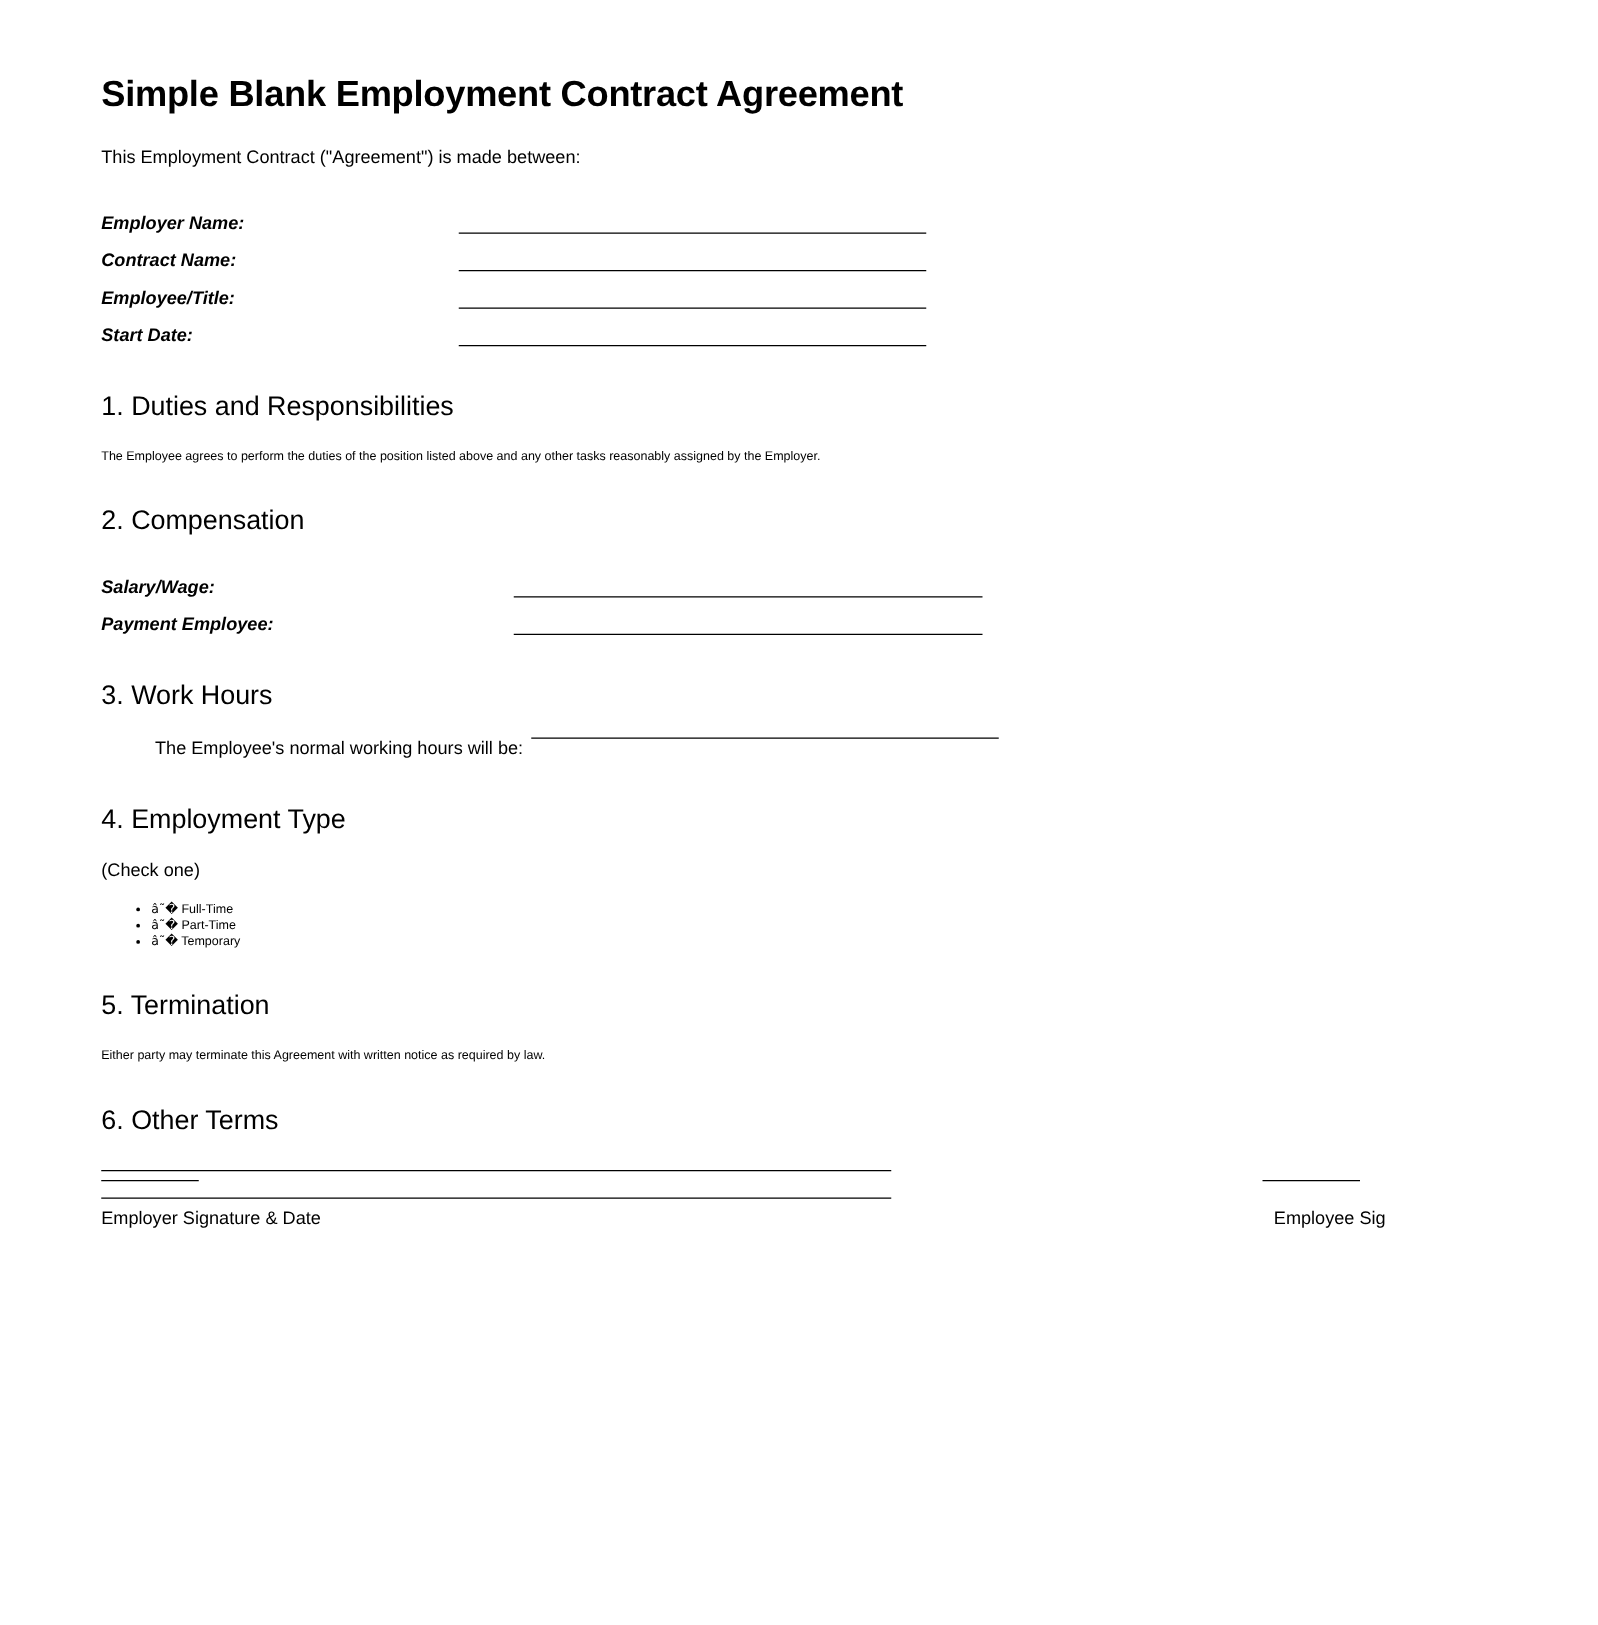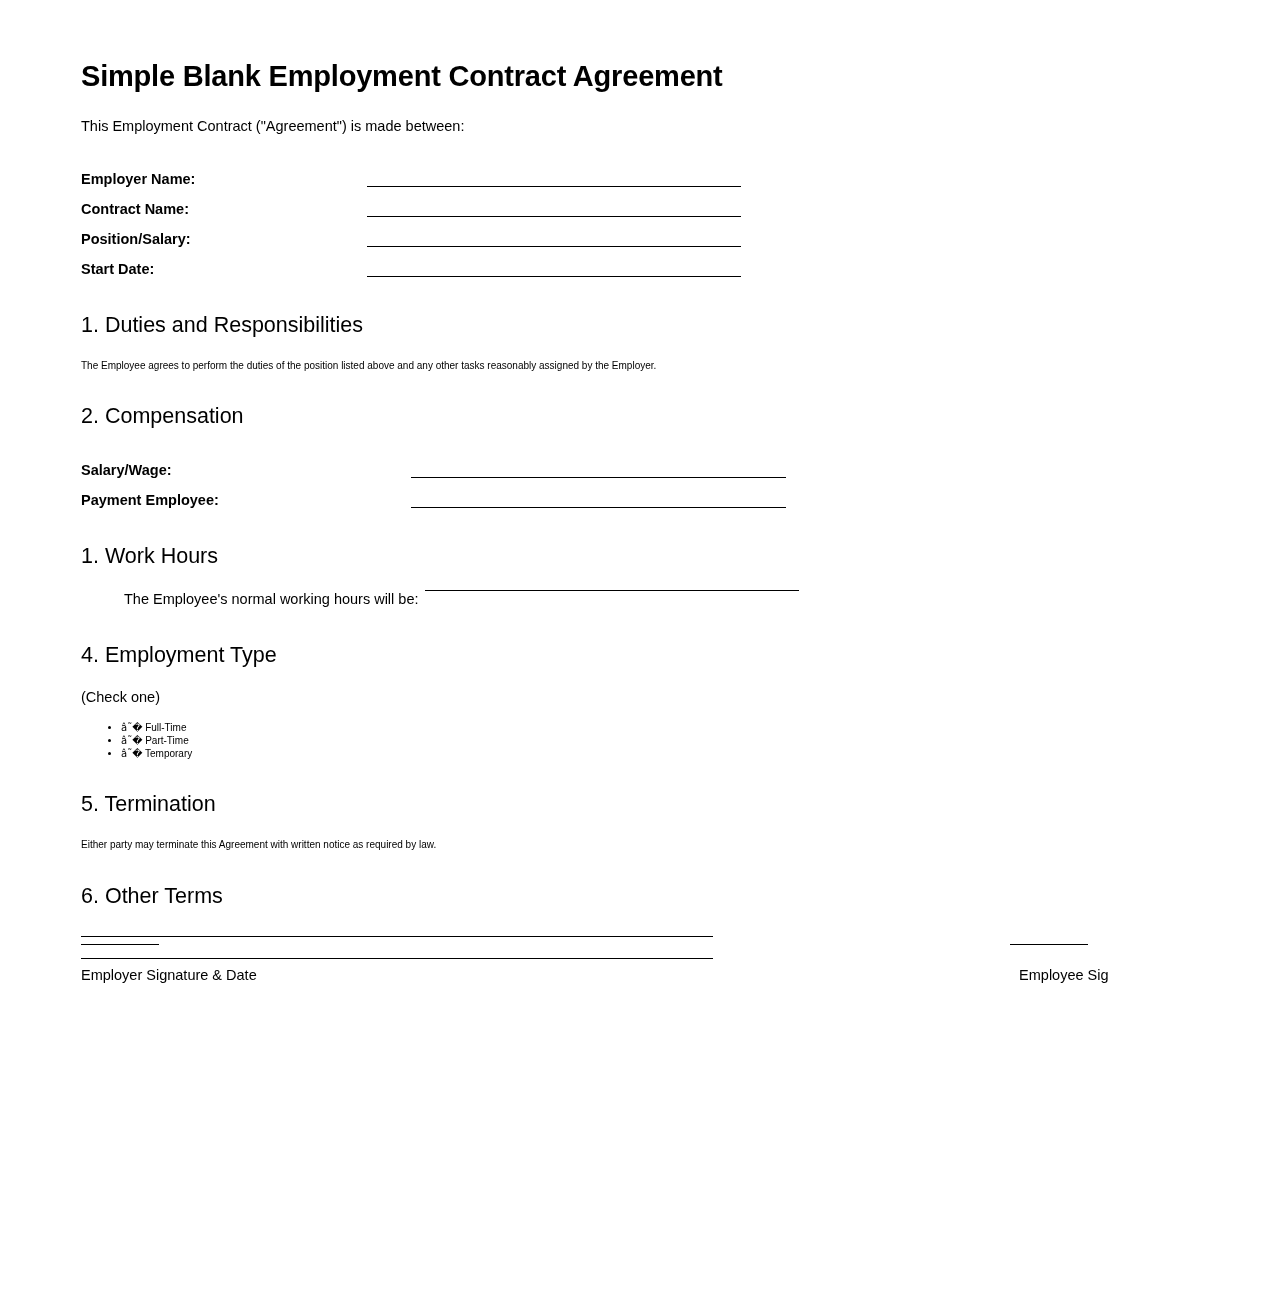--- a/index.html
+++ b/index.html
@@ -58,20 +58,21 @@
     display: flex;
     align-items: flex-end;
     height: 30px;
   }
   .field-label {
     font-size: 14.5px;
     font-weight: bold;
     line-height: 1.2;
     white-space: nowrap;
     padding-bottom: 3px;
+    font-style: italic;
   }
   .field-rule {
     border-bottom: 1.6px solid #000;
     height: 0;
     align-self: flex-end;
     margin-bottom: 4px;
   }
 
   
   .fb-top .field-label { width: 286px; }
@@ -200,21 +201,21 @@
         <span class="field-label">Employer Name:</span>
         <span class="field-rule"></span>
       </div>
 
       <div class="field-row">
         <span class="field-label">Contract Name:</span>
         <span class="field-rule"></span>
       </div>
 
       <div class="field-row">
-        <span class="field-label">Position/Salary:</span>
+        <span class="field-label">Employee/Title:</span>
         <span class="field-rule"></span>
       </div>
 
       <div class="field-row">
         <span class="field-label">Start Date:</span>
         <span class="field-rule"></span>
       </div>
 
     </div>
 
@@ -227,21 +228,21 @@
       <div class="field-row">
         <span class="field-label">Salary/Wage:</span>
         <span class="field-rule"></span>
       </div>
       <div class="field-row">
         <span class="field-label">Payment Employee:</span>
         <span class="field-rule"></span>
       </div>
     </div>
 
-    <h2 class="section-heading">1. Work Hours</h2>
+    <h2 class="section-heading">3. Work Hours</h2>
 
     <div class="inline-row">
       <span class="inline-text">The Employee's normal working hours will be:</span>
       <span class="inline-rule"></span>
     </div>
 
     <h2 class="section-heading">4. Employment Type</h2>
 
     <p class="check-note">(Check one)</p>
 

